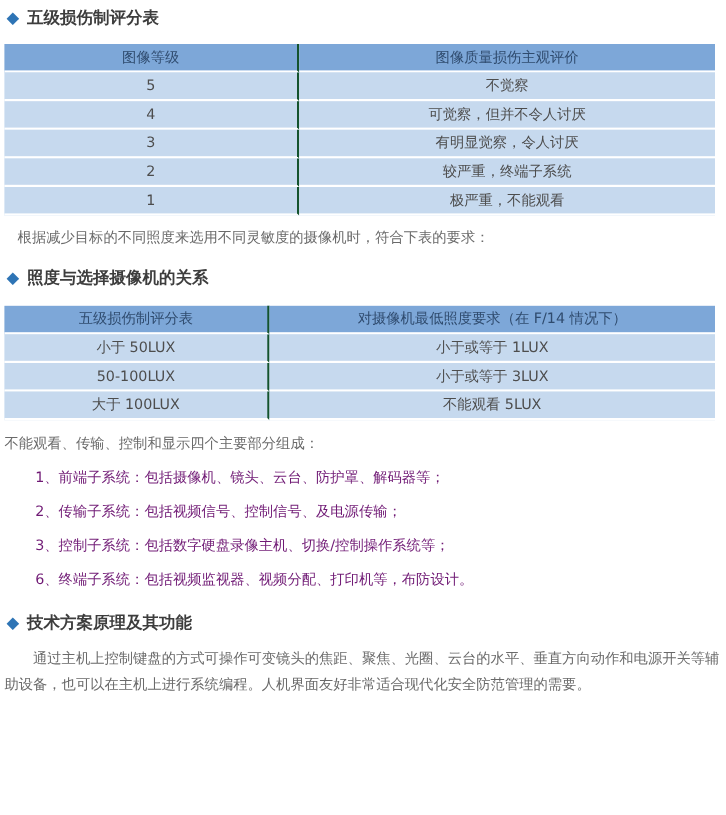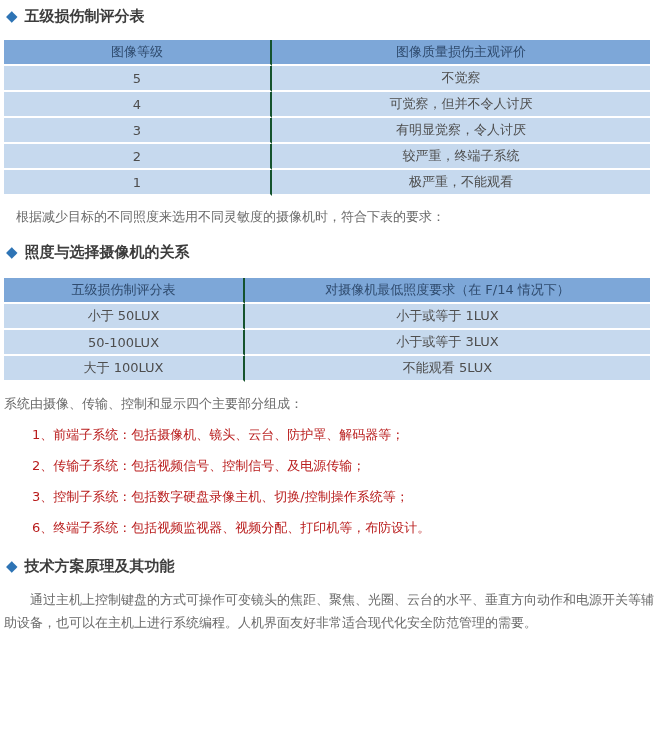--- a/index.html
+++ b/index.html
@@ -78,21 +78,21 @@
   .title-gap2 { margin-top: 18px; }
 
   .sys-intro {
     margin: 12px 0 0 0;
     line-height: 20px;
     color: #6a6a6a;
   }
   .sys-item {
     margin: 11px 0 0 28px;
     line-height: 20px;
-    color: #b91c1c;
+    color: #701a75;
   }
 
   .para {
     margin: 12px 0 0 0;
     line-height: 23px;
     text-indent: 2em;
     text-align: justify;
     color: #6a6a6a;
   }
   .para + .para { margin-top: 3px; }
@@ -161,21 +161,21 @@
         <td>50-100LUX</td>
         <td>小于或等于 3LUX</td>
       </tr>
       <tr>
         <td>大于 100LUX</td>
         <td>不能观看 5LUX</td>
       </tr>
     </tbody>
   </table>
 
-  <p class="sys-intro">系统由摄像、传输、控制和显示四个主要部分组成：</p>
+  <p class="sys-intro">不能观看、传输、控制和显示四个主要部分组成：</p>
   <p class="sys-item">1、前端子系统：包括摄像机、镜头、云台、防护罩、解码器等；</p>
   <p class="sys-item">2、传输子系统：包括视频信号、控制信号、及电源传输；</p>
   <p class="sys-item">3、控制子系统：包括数字硬盘录像主机、切换/控制操作系统等；</p>
   <p class="sys-item">6、终端子系统：包括视频监视器、视频分配、打印机等，布防设计。</p>
 
   <h2 class="section-title title-gap2">
     <span class="bullet">◆</span>
     <span>技术方案原理及其功能</span>
   </h2>
 

